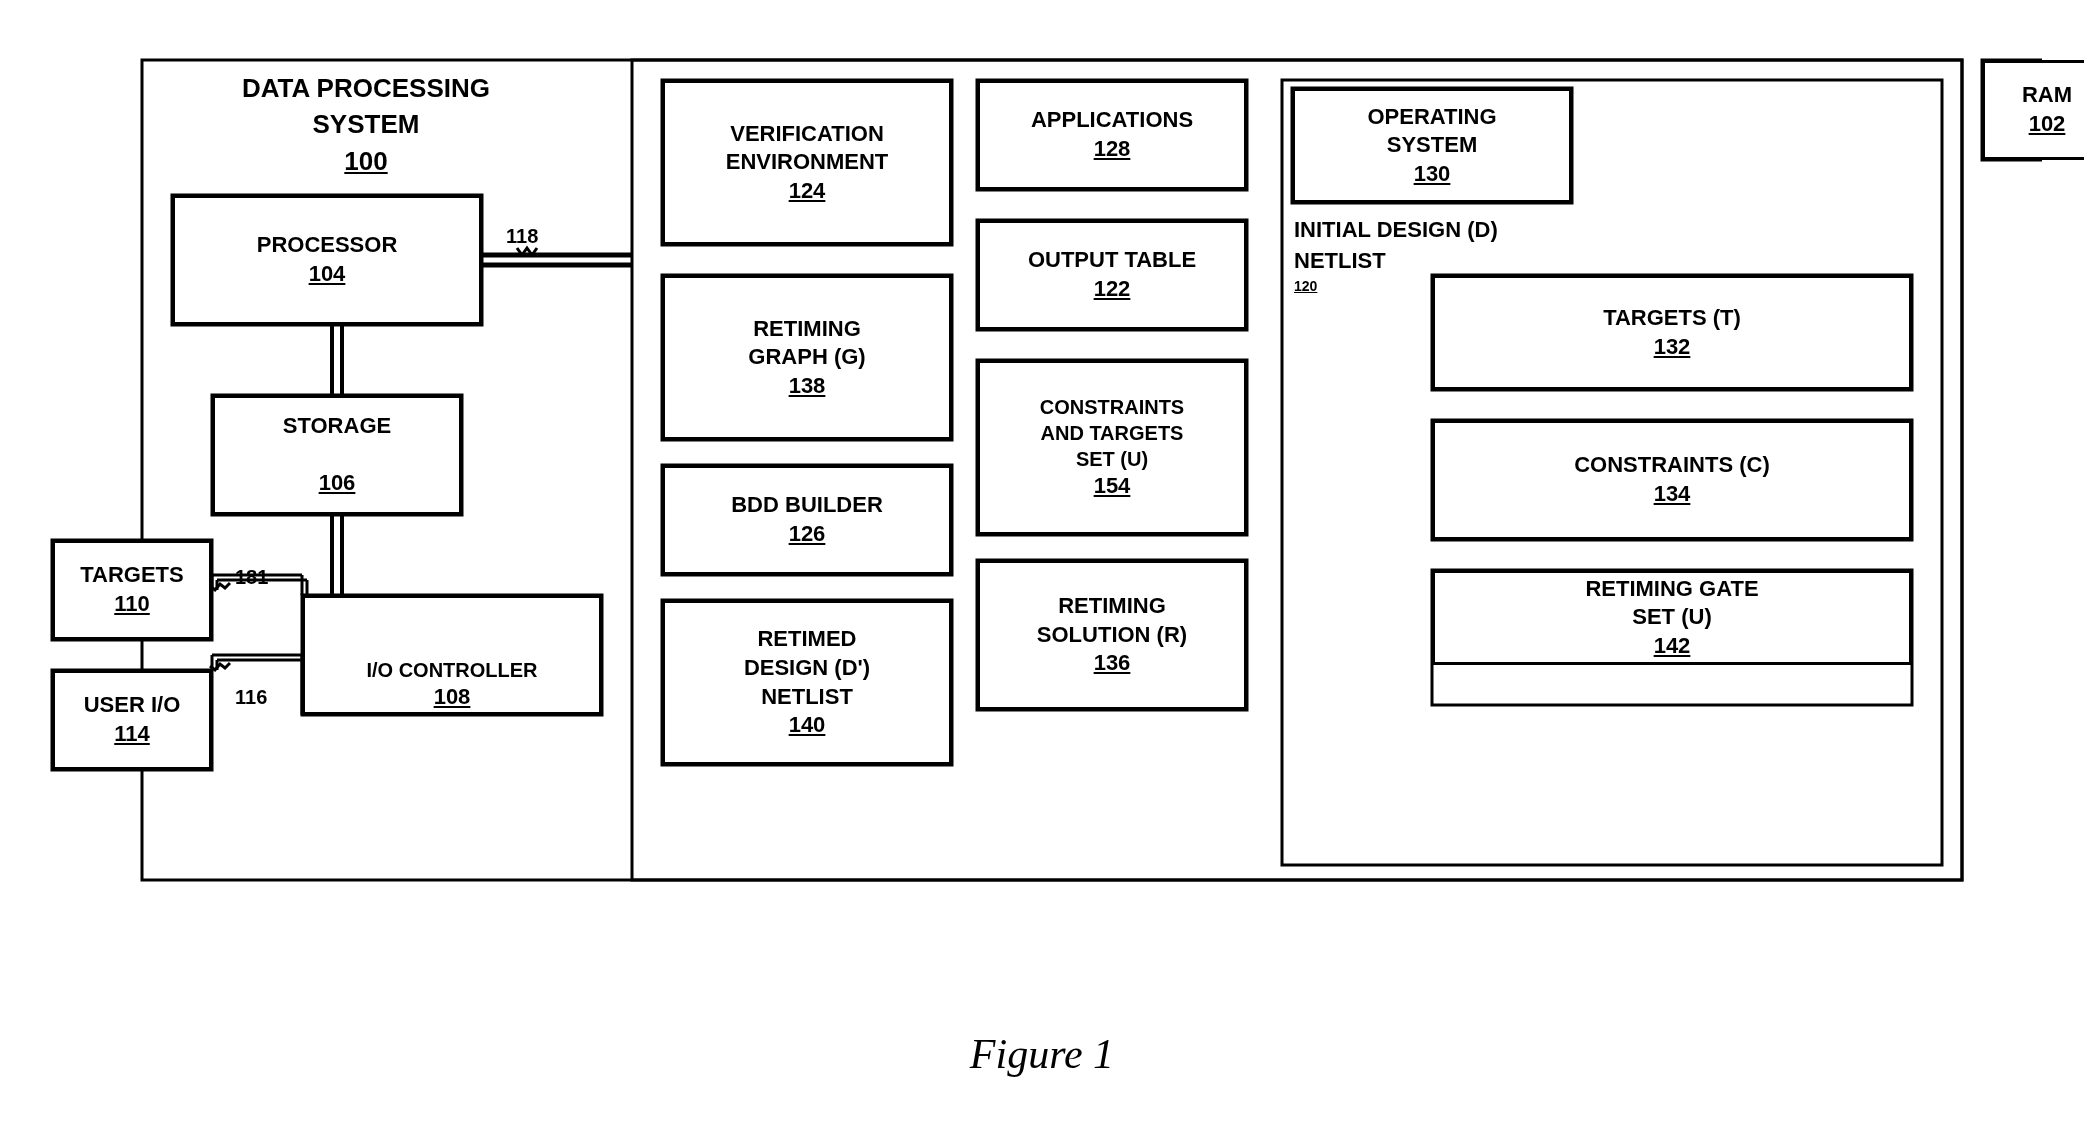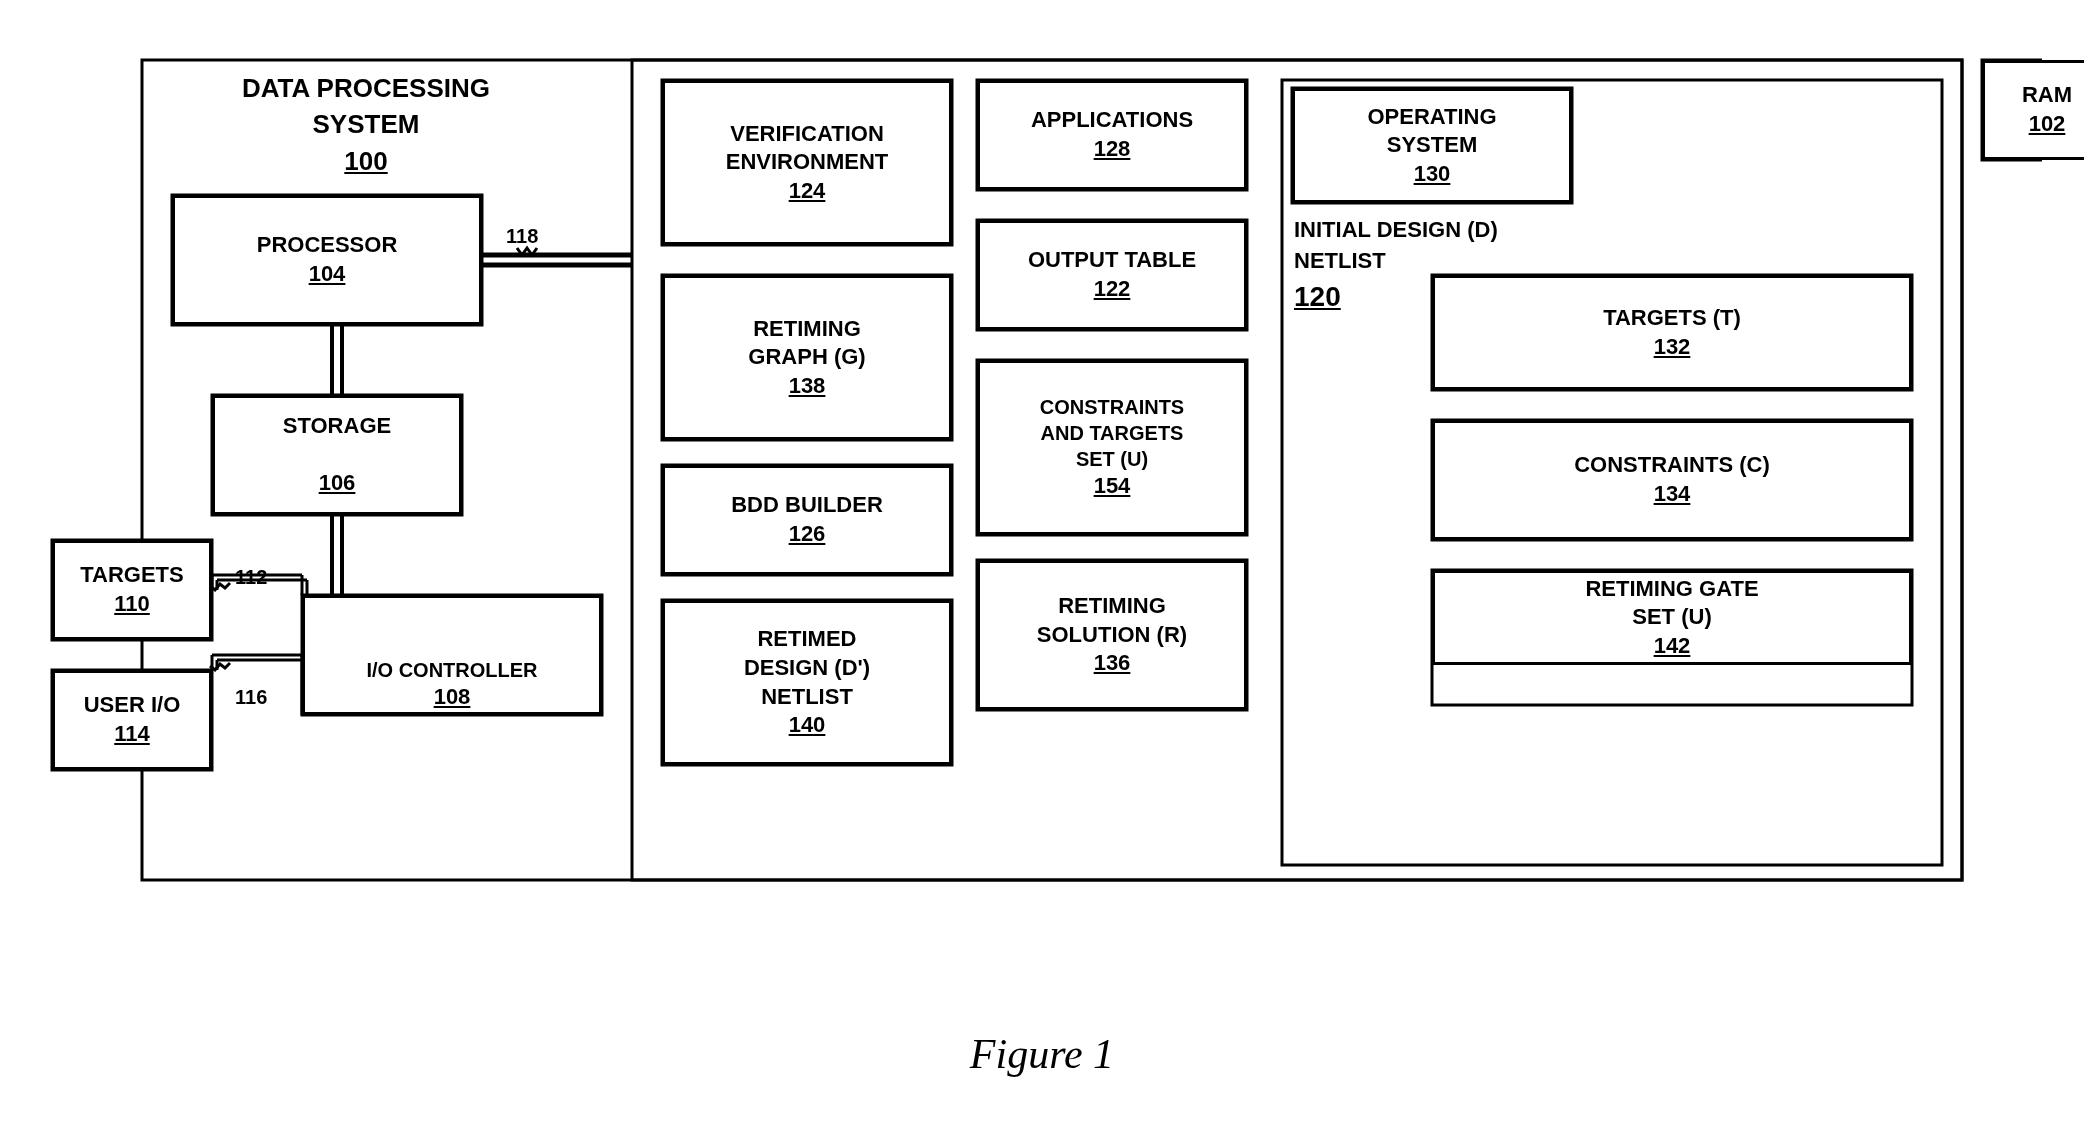--- a/index.html
+++ b/index.html
@@ -189,21 +189,21 @@
   <div class="box" style="left:10px;top:510px;width:160px;height:100px;">
     <div>TARGETS</div>
     <div class="num">110</div>
   </div>
 
   <div class="box" style="left:10px;top:640px;width:160px;height:100px;">
     <div>USER I/O</div>
     <div class="num">114</div>
   </div>
 
-  <div class="line-label" style="left:193px;top:536px;">112</div>
+  <div class="line-label" style="left:193px;top:536px;">181</div>
   <div class="line-label" style="left:193px;top:656px;">116</div>
   <div class="line-label" style="left:464px;top:195px;">118</div>
 
   <div class="box" style="left:620px;top:50px;width:290px;height:165px;">
     <div style="white-space:pre-line">VERIFICATION
 ENVIRONMENT</div>
     <div class="num">124</div>
   </div>
 
   <div class="box" style="left:620px;top:245px;width:290px;height:165px;">
@@ -249,21 +249,21 @@
 
   <div class="box" style="left:1250px;top:58px;width:280px;height:115px;">
     <div style="white-space:pre-line">OPERATING
 SYSTEM</div>
     <div class="num">130</div>
   </div>
 
   <div style="position:absolute;left:1252px;top:185px;font-size:22px;font-weight:bold;line-height:1.4;">
     <div style="white-space:pre-line;">INITIAL DESIGN (D)
 NETLIST</div>
-    <div style="text-decoration:underline;font-size:28px;">120</div>
+    <div style="text-decoration:underline;font-size:14px;">120</div>
   </div>
 
   <div class="box" style="left:1390px;top:245px;width:480px;height:115px;">
     <div>TARGETS (T)</div>
     <div class="num">132</div>
   </div>
 
   <div class="box" style="left:1390px;top:390px;width:480px;height:120px;">
     <div>CONSTRAINTS (C)</div>
     <div class="num">134</div>

